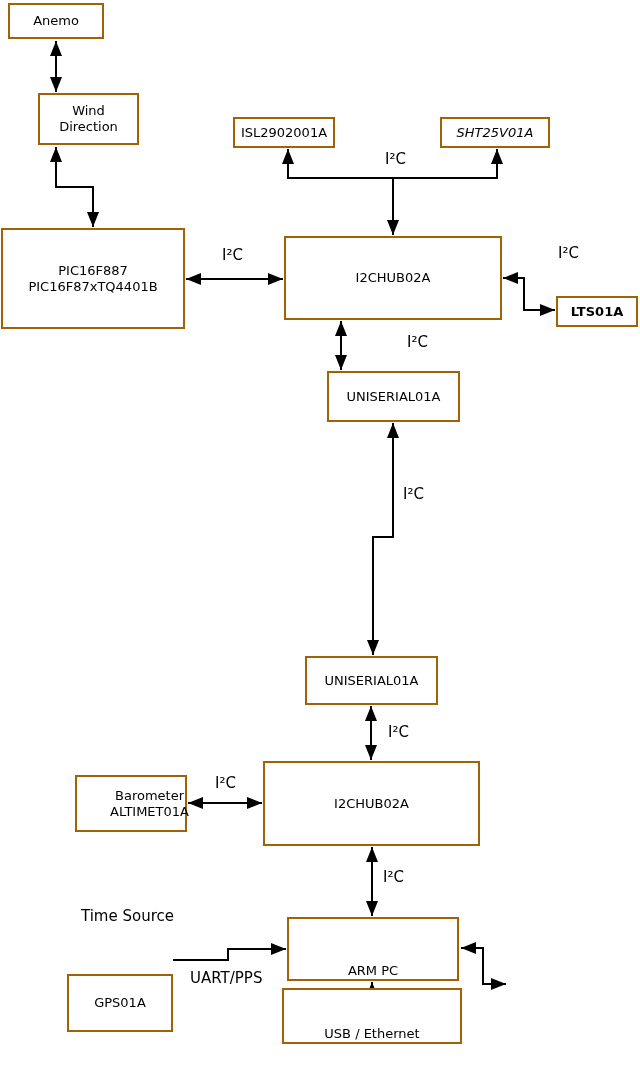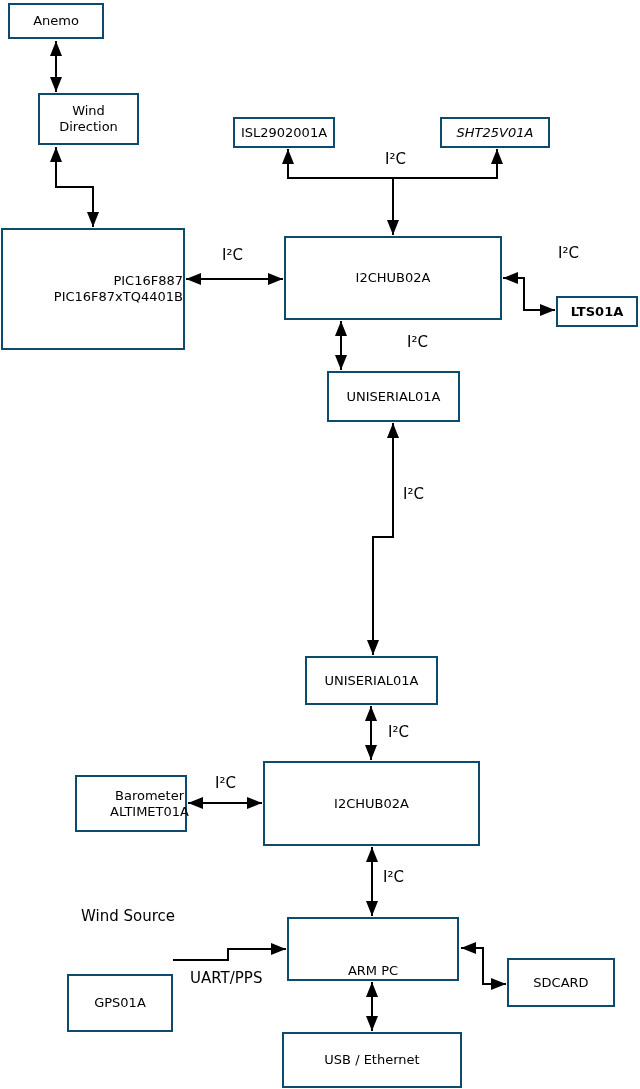--- a/index.html
+++ b/index.html
@@ -18,21 +18,21 @@
   #wires {
     position: absolute;
     left: 0;
     top: 0;
     width: 640px;
     height: 1089px;
   }
   .box {
     position: absolute;
     box-sizing: border-box;
-    border: 2px solid #0c4a6e;
+    border: 2px solid #a16207;
     background: #ffffff;
     display: flex;
     flex-direction: column;
     align-items: center;
     justify-content: center;
     text-align: center;
     font-size: 13px;
     line-height: 16px;
     color: #000000;
     white-space: nowrap;
@@ -99,21 +99,21 @@
 
   <div class="box" style="left:8px; top:3px; width:96px; height:36px;">
     <span>Anemo</span>
   </div>
 
   <div class="box" style="left:5px; top:93px; width:101px; height:52px;margin-left:33px;">
     <span>Wind</span>
     <span>Direction</span>
   </div>
 
-  <div class="box" style="left:1px; top:228px; width:184px; height:122px;align-items:flex-end;">
+  <div class="box" style="left:1px; top:228px; width:184px; height:101px;">
     <span>PIC16F887</span>
     <span>PIC16F87xTQ4401B</span>
   </div>
 
   <div class="box" style="left:233px; top:117px; width:102px; height:31px;">
     <span>ISL2902001A</span>
   </div>
 
   <div class="box" style="left:440px; top:117px; width:110px; height:31px;font-style:italic;">
     <span>SHT25V01A</span>
@@ -145,32 +145,29 @@
   </div>
 
   <div class="box" style="left:67px; top:974px; width:106px; height:58px;">
     <span>GPS01A</span>
   </div>
 
   <div class="box" style="left:287px; top:917px; width:172px; height:64px;justify-content:flex-end;">
     <span>ARM PC</span>
   </div>
 
-  <div class="box" style="left:507px; top:958px; width:108px; height:49px;">
-    <span>SDCARD</span>
-  </div>
 
-  <div class="box" style="left:282px; top:1032px; width:180px; height:56px;">
+  <div class="box" style="left:282px; top:988px; width:180px; height:56px;justify-content:flex-end;">
     <span>USB / Ethernet</span>
   </div>
 
   <div class="edge-label" style="left:385px; top:151px;">I²C</div>
   <div class="edge-label" style="left:222px; top:247px;">I²C</div>
   <div class="edge-label" style="left:558px; top:245px;">I²C</div>
   <div class="edge-label" style="left:407px; top:334px;">I²C</div>
   <div class="edge-label" style="left:403px; top:486px;">I²C</div>
   <div class="edge-label" style="left:388px; top:724px;">I²C</div>
   <div class="edge-label" style="left:215px; top:775px;">I²C</div>
   <div class="edge-label" style="left:383px; top:869px;">I²C</div>
-  <div class="edge-label" style="left:81px; top:908px;">Wind Source</div>
+  <div class="edge-label" style="left:81px; top:908px;">Time Source</div>
   <div class="edge-label" style="left:190px; top:970px;">UART/PPS</div>
 
 </div>
 
 </body></html>

